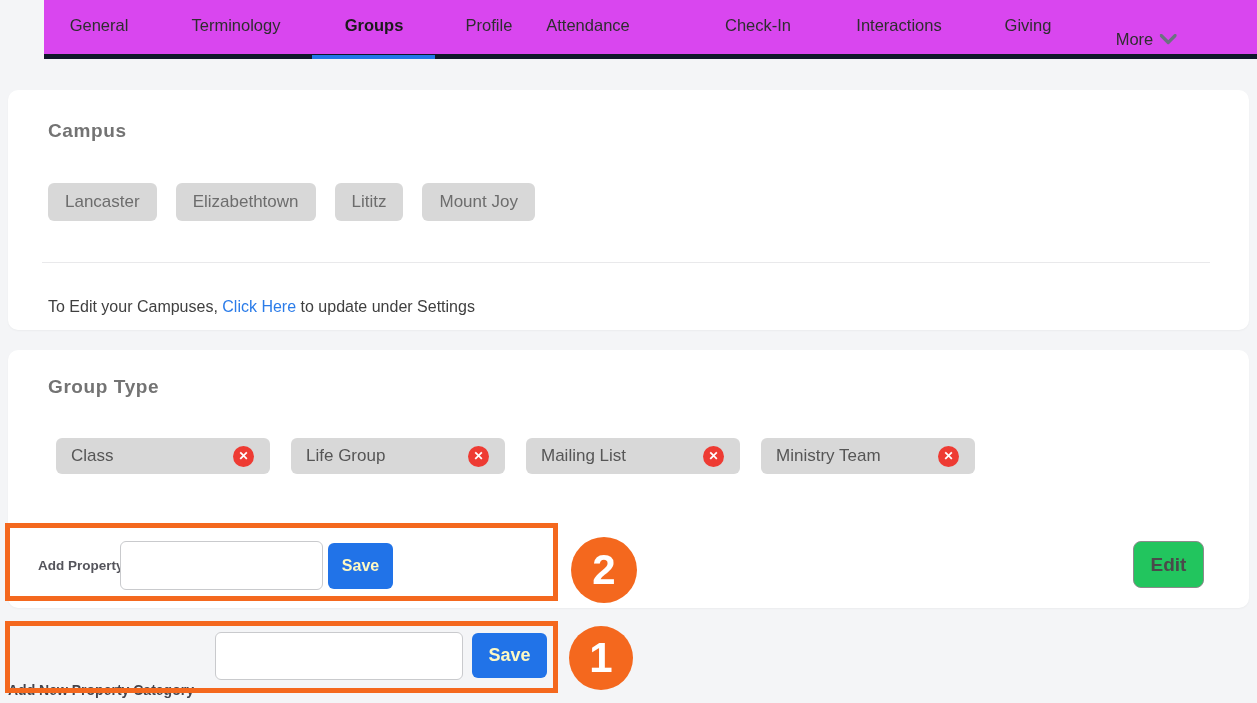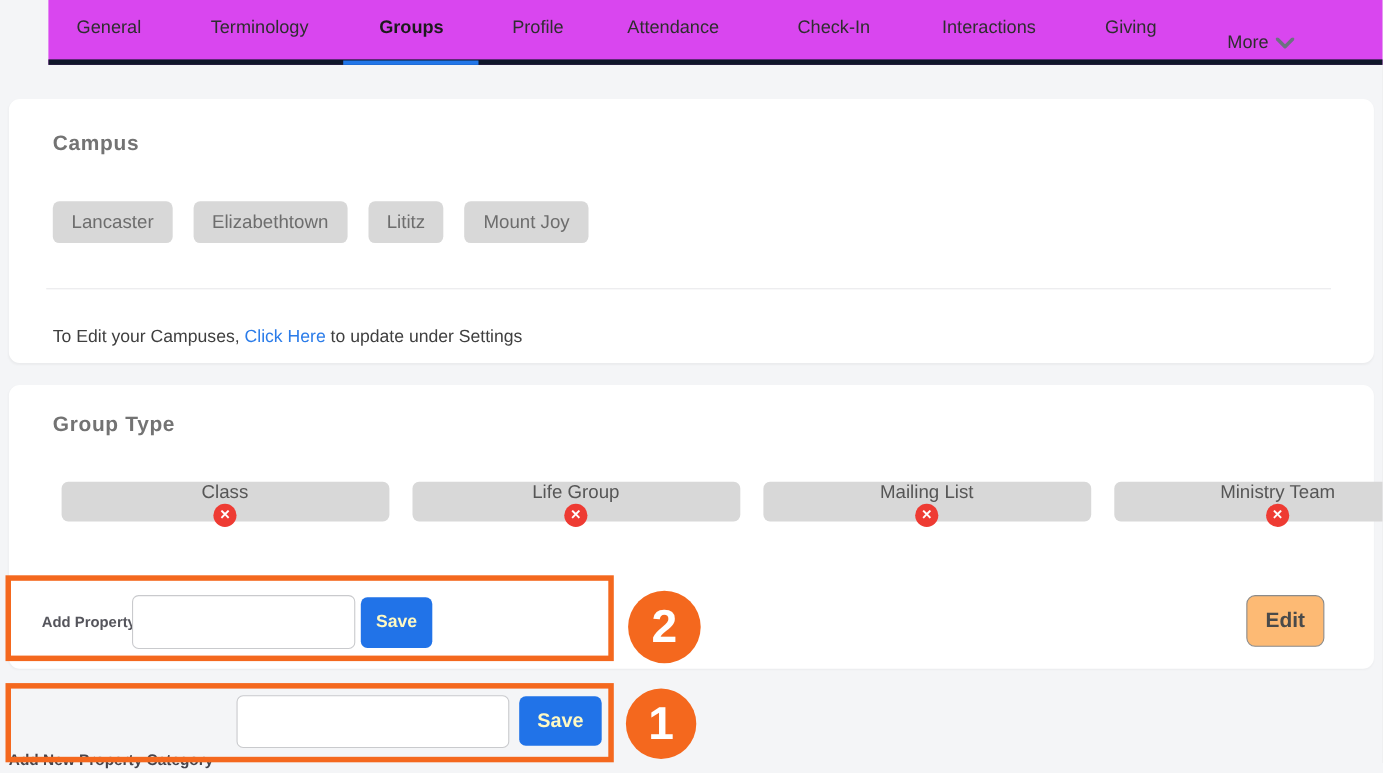--- a/index.html
+++ b/index.html
@@ -45,23 +45,23 @@
 
   
   .chip-row { position:absolute; display:flex; gap:19px; }
   .chip {
     display:inline-flex; align-items:center; height:38px;
     padding:0 17px; background:#d8d8d8; border-radius:6px;
     color:#6d6d6d; font-size:17px; white-space:nowrap;
   }
   .gt-chip-row { position:absolute; left:48px; top:88px; display:flex; gap:21px; }
   .gt-chip {
-    width:298px; height:36px; background:#d8d8d8; border-radius:6px;
+    width:214px; height:36px; background:#d8d8d8; border-radius:6px;
     display:flex; align-items:center; justify-content:space-between;
-    padding:0 16px 0 15px; color:#565656; font-size:17px;flex-direction:column;
+    padding:0 16px 0 15px; color:#565656; font-size:17px;
   }
   .x-icon {
     width:21px; height:21px; border-radius:50%; background:#ee3b33;
     color:#ffffff; font-size:12px; font-weight:bold; line-height:21px;
     text-align:center; cursor:pointer; flex:0 0 auto;
   }
 
   .divider { position:absolute; left:34px; top:172px; width:1168px; height:1px; background:#e9e9eb; }
   .note { position:absolute; left:40px; top:208px; font-size:16px; color:#3f3f3f; }
   .note a { color:#2b7ce9; text-decoration:none; cursor:pointer; }
@@ -73,21 +73,21 @@
     background:#ffffff; font-size:16px; padding:0 10px; outline:none;
     font-family:"Liberation Sans", sans-serif;
   }
   .save-btn {
     position:absolute; background:#2173e8; color:#fef9c3; font-weight:bold;
     border:none; border-radius:6px; cursor:pointer; text-align:center;
     font-family:"Liberation Sans", sans-serif;
   }
   .edit-btn {
     position:absolute; left:1133px; top:541px; width:71px; height:47px;
-    background:#fdba74; border:1.5px solid #8b8b8b; border-radius:8px;
+    background:#22c55e; border:1.5px solid #8b8b8b; border-radius:8px;
     font-size:19px; font-weight:bold; color:#4a4a4a; cursor:pointer;
     font-family:"Liberation Sans", sans-serif;
   }
 
   
   .anno-box { position:absolute; border:5px solid #f4681e; background:transparent; pointer-events:none; }
   .anno-box2 { left:5px; top:523px; width:553px; height:78px; }
   .anno-box1 { left:5px; top:621px; width:553px; height:72px; }
   .anno-circle {
     position:absolute; width:66px; height:66px; border-radius:50%;
@@ -100,21 +100,21 @@
 </head>
 <body>
 
 <div class="stage">
 
   <div class="tabbar">
     <span class="tab" style="left:55px">General</span>
     <span class="tab" style="left:192px">Terminology</span>
     <span class="tab active" style="left:330px">Groups</span>
     <span class="tab" style="left:445px">Profile</span>
-    <span class="tab" style="left:568px">Attendance</span>
+    <span class="tab" style="left:544px">Attendance</span>
     <span class="tab" style="left:714px">Check-In</span>
     <span class="tab" style="left:855px">Interactions</span>
     <span class="tab" style="left:984px">Giving</span>
     <span class="tab-more" style="left:1102px">
       <span>More</span>
       <svg class="chev" viewBox="0 0 17 11">
         <polyline points="1.5,1.5 8.5,8.5 15.5,1.5" fill="none" stroke="#6b7280" stroke-width="3.2" stroke-linecap="round" stroke-linejoin="round"></polyline>
       </svg>
     </span>
     <div class="tab-underline"></div>

